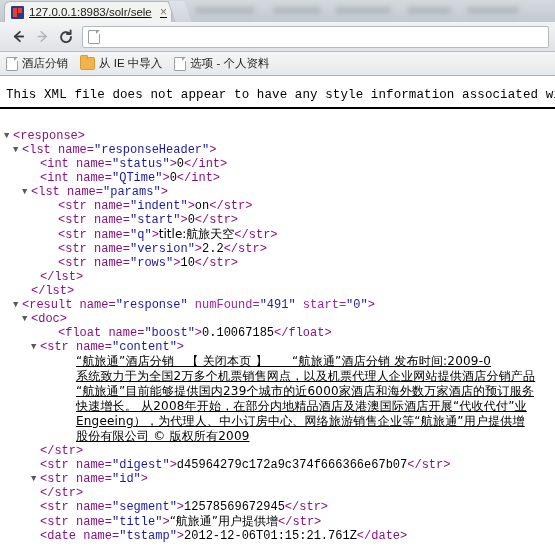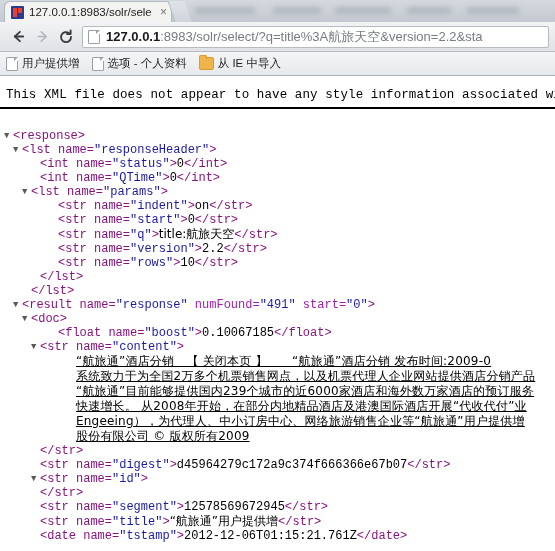--- a/index.html
+++ b/index.html
@@ -36,20 +36,21 @@
     width: 168px;
     background: #f3f3f2;
     border: 1px solid #b2b8bf;
     border-bottom: none;
     border-radius: 6px 6px 0 0;
     box-sizing: border-box;
     display: flex;
     align-items: center;
     padding: 0 4px 0 6px;
     overflow: hidden;
+    text-decoration: underline;
   }
   .tab-favicon {
     width: 13px;
     height: 13px;
     flex: 0 0 13px;
     margin-right: 5px;
     background: #2b3a8f;
     border-radius: 1px;
     position: relative;
     overflow: hidden;
@@ -325,36 +326,35 @@
     </div>
     <div class="navbtn">
       <svg width="16" height="16" viewBox="0 0 16 16" aria-hidden="true">
         <path d="M13 8 A5 5 0 1 1 11 4.1" fill="none" stroke="#3c3c3c" stroke-width="1.9" stroke-linecap="round"></path>
         <path d="M12.6 1.4 L12.6 5 L9 5" fill="none" stroke="#3c3c3c" stroke-width="1.9" stroke-linecap="round" stroke-linejoin="round"></path>
       </svg>
     </div>
 
     <div class="omnibox">
       <span class="page-icon"></span>
-      <span class="url"><b>127.0.0.1</b><span>:8983/solr/select/?q=title%3A航旅天空&amp;version=2.2&amp;sta</span></span>
     </div>
   </div>
 
   <div class="bookmarks">
     <div class="bm">
       <span class="bm-ico"></span>
-      <span>用户提供增</span>
+      <span>酒店分销</span>
+    </div>
+    <div class="bm">
+      <span class="bm-folder"></span>
+      <span>从 IE 中导入</span>
     </div>
     <div class="bm">
       <span class="bm-ico"></span>
       <span>选项 - 个人资料</span>
-    </div>
-    <div class="bm">
-      <span class="bm-folder"></span>
-      <span>从 IE 中导入</span>
     </div>
   </div>
 </div>
 
 <div class="page">
 
   <div class="xml-notice">This XML file does not appear to have any style information associated wi</div>
   <div class="notice-rule"></div>
 
   <div class="xml">

